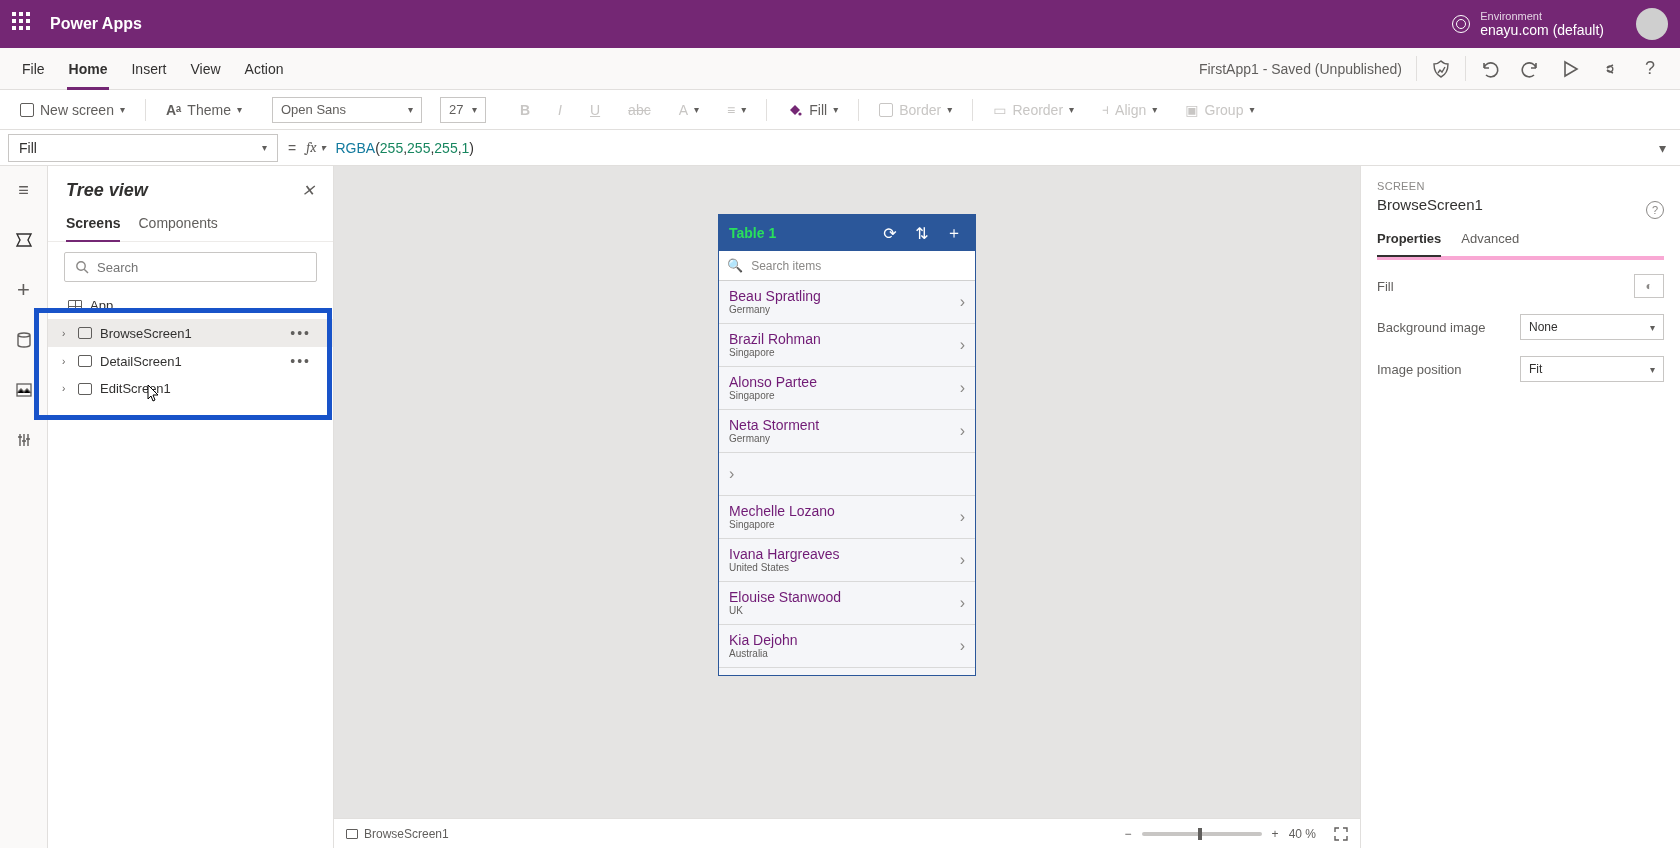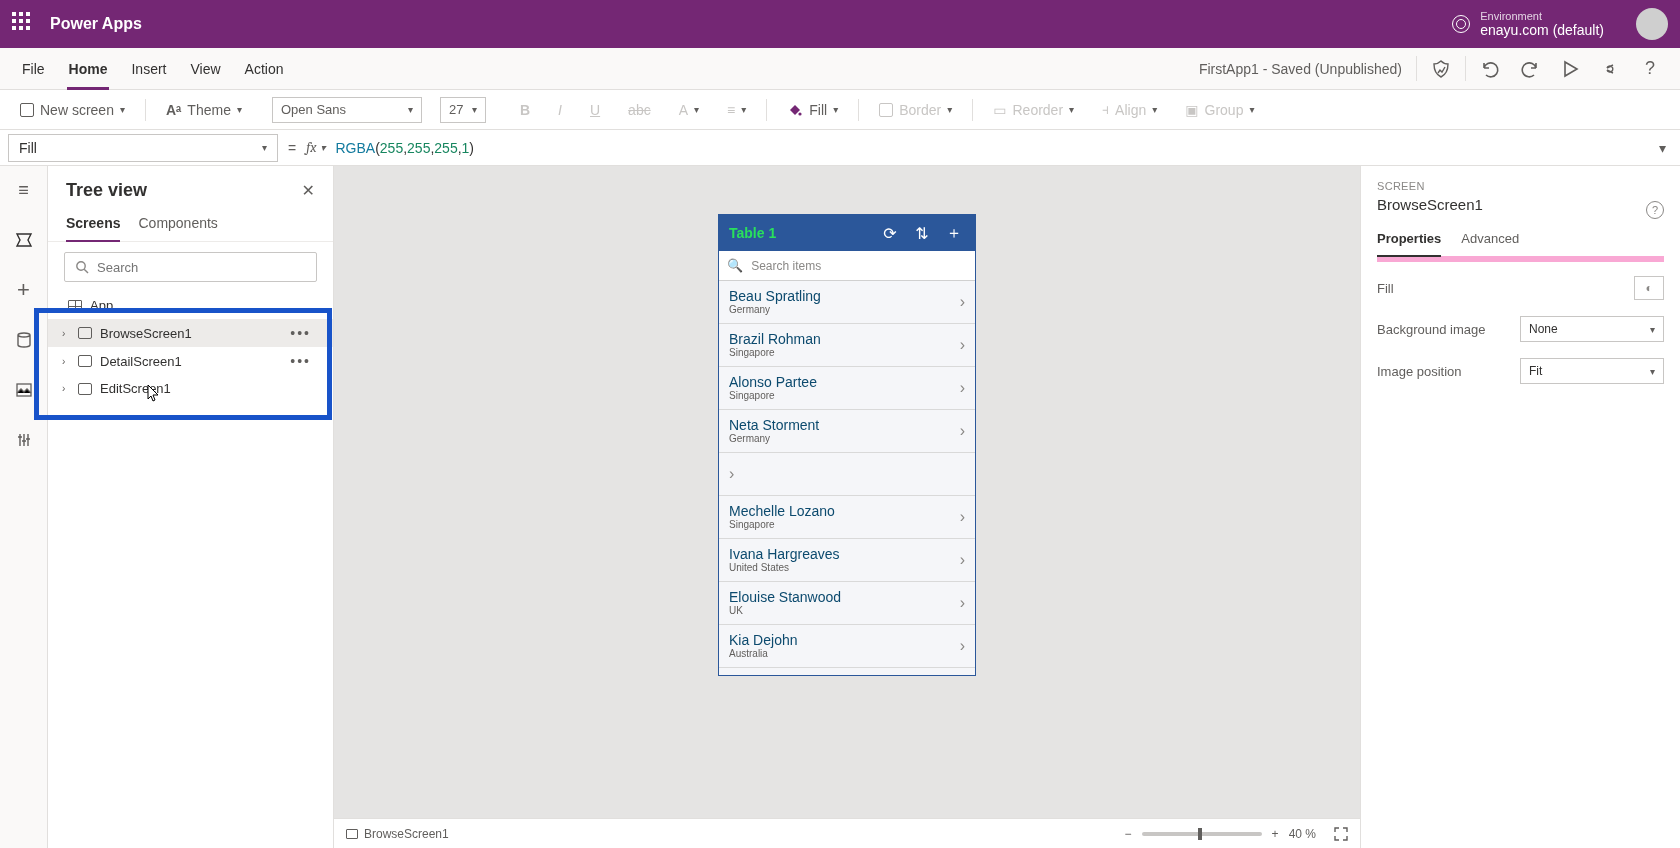--- a/index.html
+++ b/index.html
@@ -63,21 +63,21 @@
   
   .workspace { display:flex; height: calc(848px - 48px - 42px - 40px - 36px); }
 
   
   .rail { width:48px; background:#faf9f8; border-right:1px solid #e1dfdd; display:flex; flex-direction:column; align-items:center; padding-top:8px; gap:18px; color:#605e5c; }
   .rail .ri { width:32px; height:32px; display:flex; align-items:center; justify-content:center; cursor:pointer; font-size:18px; }
   .rail .ri.active { color:#323130; }
 
   
   .treepanel { width:286px; background:#fff; border-right:1px solid #e1dfdd; display:flex; flex-direction:column; position:relative; }
-  .treepanel .hdr { display:flex; align-items:center; justify-content:space-between; padding:14px 18px 6px; }
+  .treepanel .hdr { display:flex; align-items:center; justify-content:space-between; padding:14px 18px 6px;font-style:italic; }
   .treepanel .hdr h2 { font-size:18px; font-weight:600; color:#323130; }
   .treepanel .close { font-size:16px; color:#605e5c; cursor:pointer; }
   .treetabs { display:flex; gap:18px; padding:0 18px; border-bottom:1px solid #edebe9; }
   .treetabs .tt { padding:8px 0 10px; font-size:14px; color:#605e5c; cursor:pointer; position:relative; }
   .treetabs .tt.active { color:#323130; font-weight:600; }
   .treetabs .tt.active::after { content:""; position:absolute; left:0; right:0; bottom:-1px; height:2px; background:#742774; }
   .search { margin:10px 16px 8px; height:30px; border:1px solid #c8c6c4; border-radius:2px; display:flex; align-items:center; gap:8px; padding:0 10px; color:#605e5c; }
   .search input { border:none; outline:none; flex:1; font-size:13px; color:#323130; background:transparent; }
 
   .tree { padding: 2px 0 8px; font-size:13px; color:#323130; }
@@ -100,37 +100,37 @@
   .phone { width:258px; background:#fff; border:1px solid #2b579a; box-shadow:0 0 0 1px #bfbfbf inset; }
   .ph-header { height:36px; background:#2b579a; color:#fff; display:flex; align-items:center; padding:0 10px; gap:10px; }
   .ph-header .title { color:#29e05c; font-size:14px; font-weight:600; flex:1; }
   .ph-header .hi { width:22px; text-align:center; font-size:16px; cursor:pointer; }
   .ph-search { height:30px; background:#fff; border-bottom:1px solid #d0d0d0; display:flex; align-items:center; gap:8px; padding:0 8px; }
   .ph-search .sico { font-size:13px; color:#8a8886; }
   .ph-search .stxt { font-size:12px; color:#8a8886; }
   .ph-body { height:394px; overflow:hidden; }
   .row { height:43px; border-bottom:1px solid #d9d9d9; display:flex; align-items:center; padding:0 10px; gap:8px; background:#f5f6f9; cursor:pointer; }
   .row .info { flex:1; line-height:1.15; }
-  .row .name { font-size:14px; color:#0c4a6e; }
+  .row .name { font-size:14px; color:#701a75; }
   .row .sub  { font-size:10px; color:#605e5c; }
   .row .rch  { font-size:16px; color:#8a8886; }
 
   .canvas-footer { height:30px; background:#fff; border-top:1px solid #e1dfdd; display:flex; align-items:center; padding:0 12px; gap:10px; font-size:12px; color:#605e5c; }
   .canvas-footer .bcrumb { display:flex; align-items:center; gap:6px; }
   .canvas-footer .bcrumb .scico { width:12px; height:10px; border:1.2px solid #605e5c; border-radius:1px; }
   .canvas-footer .fsp { flex:1; }
   .slider { width:120px; height:4px; background:#c8c6c4; border-radius:2px; position:relative; }
   .slider .thumb { position:absolute; top:-4px; width:4px; height:12px; background:#605e5c; left:47%; }
 
   
   .props { width:320px; background:#fff; border-left:1px solid #e1dfdd; padding:14px 16px; font-size:13px; color:#323130; }
   .props .cap { font-size:11px; color:#8a8886; letter-spacing:.3px; }
   .props .name { font-size:15px; margin:4px 0 12px; }
   .props .helpicon { float:right; width:18px; height:18px; border:1.4px solid #8a8886; border-radius:50%; display:flex; align-items:center; justify-content:center; font-size:11px; color:#8a8886; margin-top:-24px; cursor:pointer; }
-  .ptabs { display:flex; gap:20px; border-bottom:6px solid #f9a8d4; margin-bottom:14px; }
+  .ptabs { display:flex; gap:20px; border-bottom:4px solid #f9a8d4; margin-bottom:14px; }
   .ptabs .pt { padding:6px 0 10px; color:#605e5c; cursor:pointer; position:relative; }
   .ptabs .pt.active { color:#323130; font-weight:600; }
   .ptabs .pt.active::after { content:""; position:absolute; left:0; right:0; bottom:-1px; height:2px; background:#323130; }
   .prow { display:flex; align-items:center; justify-content:space-between; margin-bottom:16px; }
   .prow .lbl { color:#605e5c; }
   .swatch { width:30px; height:24px; border:1px solid #c8c6c4; background:#fff; display:flex; align-items:center; justify-content:center; color:#8a8886; font-size:12px; cursor:pointer; }
   .dd { width:144px; height:26px; border:1px solid #c8c6c4; display:flex; align-items:center; justify-content:space-between; padding:0 8px; font-size:12px; cursor:pointer; }
 
   svg { display:block; }
 </style>

